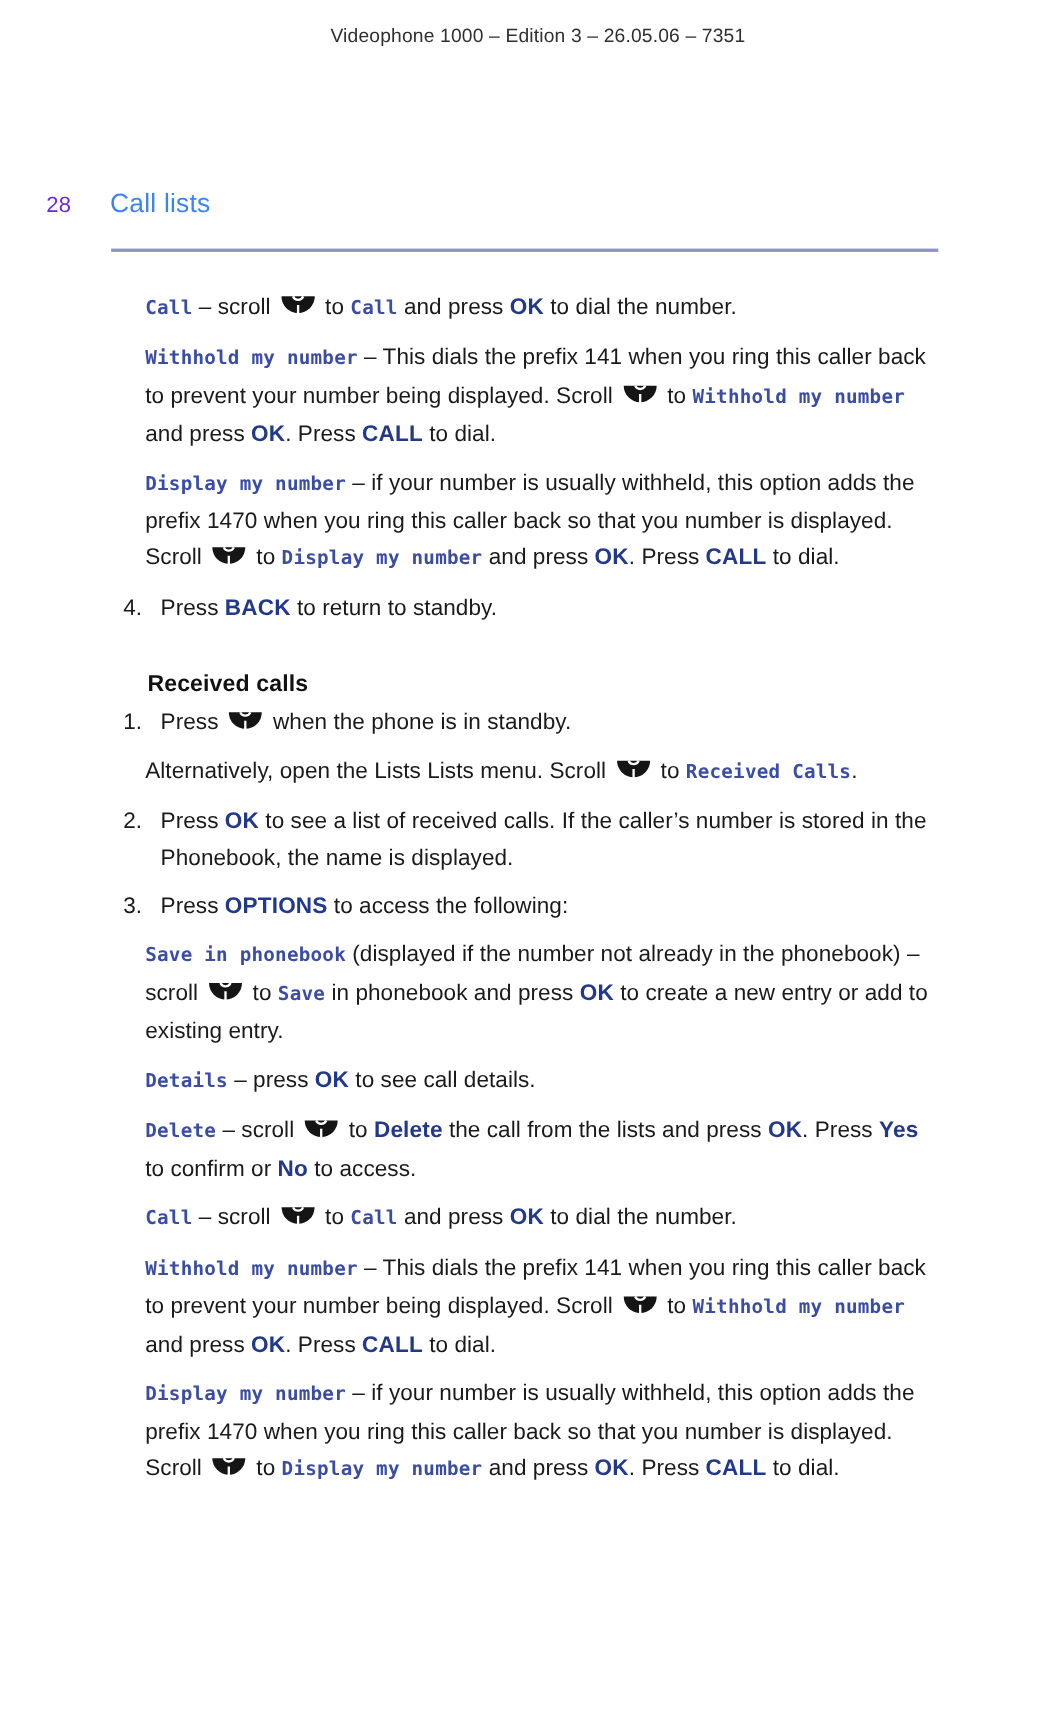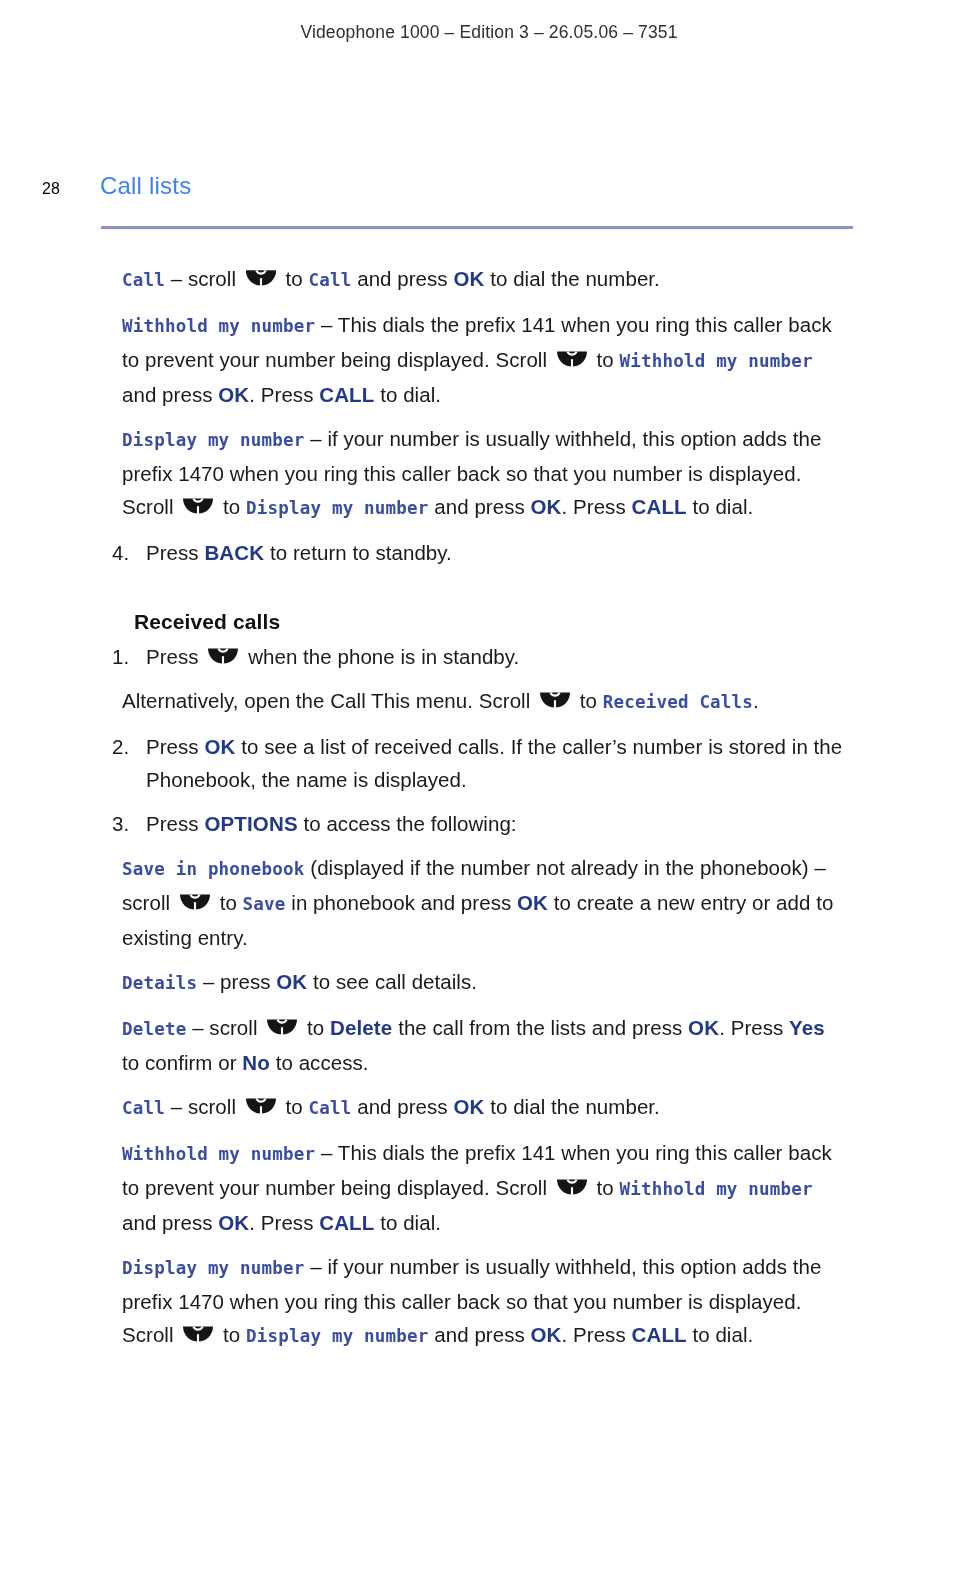--- a/index.html
+++ b/index.html
@@ -31,22 +31,22 @@
 
   
   .title-row {
     position: absolute;
     top: 172px;
     left: 42px;
     display: flex;
     align-items: baseline;
   }
   .page-number {
-    font-size: 16px;
-    color: #000000;
+    font-size: 20px;
+    color: #6d28d9;
     width: 58px;
     letter-spacing: 0.2px;
   }
   .chapter-title {
     font-size: 24px;
     color: #3b82f6;
     letter-spacing: 0.2px;
   }
   .rule {
     position: absolute;
@@ -66,21 +66,21 @@
   }
 
   p.para {
     margin: 0 0 11px 0;
     font-size: 20.5px;
     line-height: 33px;
     color: #1a1a1a;
     letter-spacing: 0.05px;
   }
   p.indent {
-    margin-left: 22px;
+    margin-left: 32px;
     width: 721px;
   }
   
   p.numbered {
     margin-left: 12px;
     padding-left: 34px;
     text-indent: -34px;
     width: 755px;
   }
   .num {
@@ -178,21 +178,21 @@
   <p class="para numbered">
     <span class="num">1.</span><span>Press </span><span class="navkey"><svg width="32" height="21" viewBox="0 0 32 21">
           <rect x="0" y="0" width="32" height="1.6" fill="#ffffff"></rect>
           <path d="M1 1.6 H31 A15 15 0 0 1 1 1.6 Z" fill="#151515"></path>
           <path d="M16 19.5 L16 9.2" stroke="#ffffff" stroke-width="2.1" fill="none"></path>
           <path d="M11.4 1.6 A5 5 0 0 0 20.6 1.6" stroke="#ffffff" stroke-width="2.1" fill="none"></path>
         </svg></span><span> when the phone is in standby.</span>
   </p>
 
   <p class="para indent">
-    <span>Alternatively, open the Call This menu. Scroll </span><span class="navkey"><svg width="32" height="21" viewBox="0 0 32 21">
+    <span>Alternatively, open the Lists Lists menu. Scroll </span><span class="navkey"><svg width="32" height="21" viewBox="0 0 32 21">
           <rect x="0" y="0" width="32" height="1.6" fill="#ffffff"></rect>
           <path d="M1 1.6 H31 A15 15 0 0 1 1 1.6 Z" fill="#151515"></path>
           <path d="M16 19.5 L16 9.2" stroke="#ffffff" stroke-width="2.1" fill="none"></path>
           <path d="M11.4 1.6 A5 5 0 0 0 20.6 1.6" stroke="#ffffff" stroke-width="2.1" fill="none"></path>
         </svg></span><span> to </span><span class="lcd">Received Calls</span><span>.</span>
   </p>
 
   <p class="para numbered">
     <span class="num">2.</span><span>Press </span><span class="key">OK</span><span> to see a list of received calls. If the caller’s number is stored in the Phonebook, the name is displayed.</span>
   </p>

